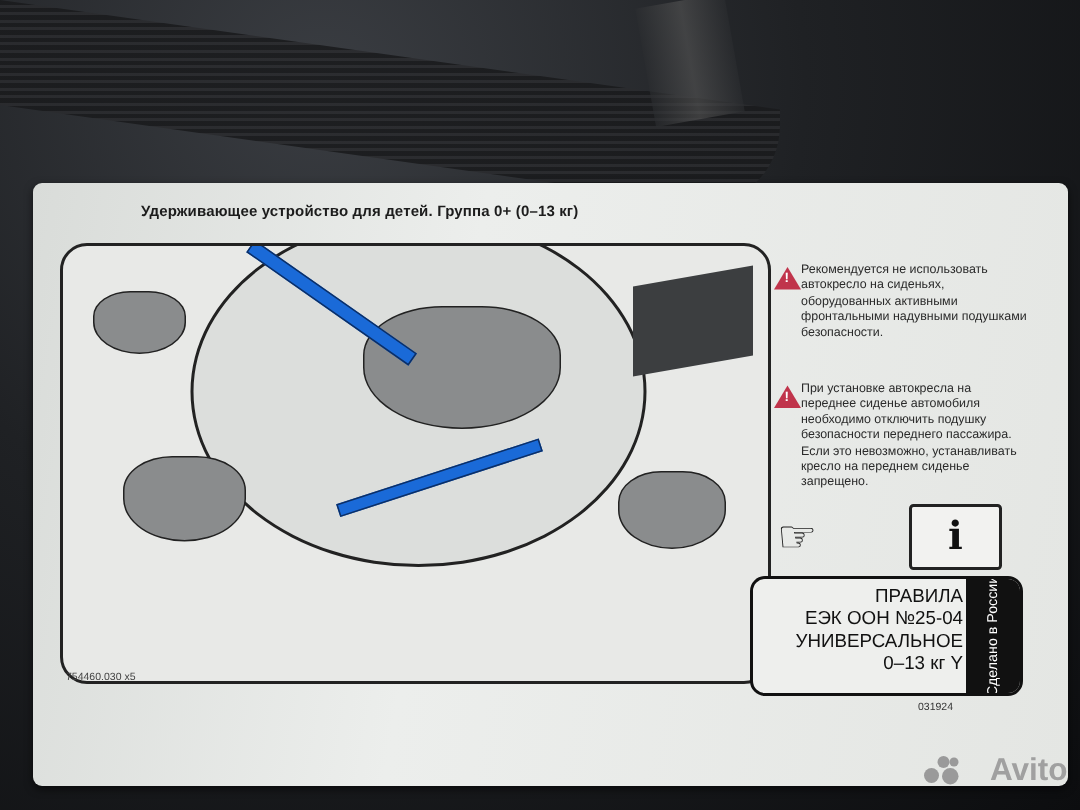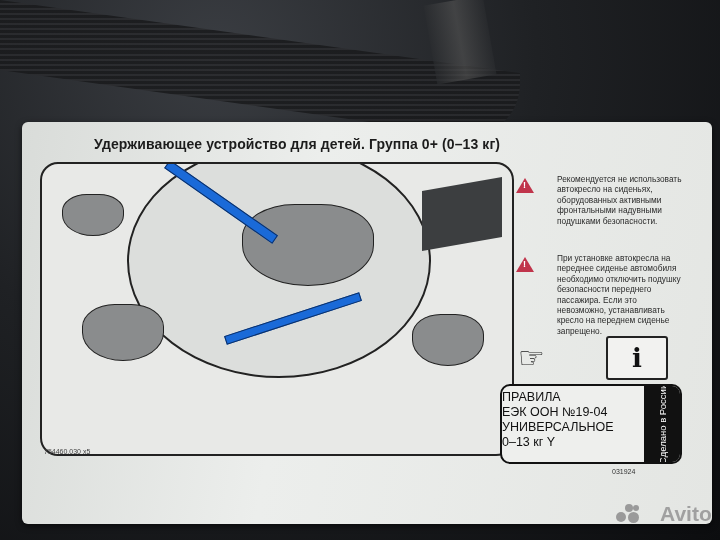--- a/index.html
+++ b/index.html
@@ -7,41 +7,41 @@
     background:radial-gradient(ellipse at 30% 10%,#3a3d42 0%,#1f2124 45%,#0c0d0f 100%);
     font-family:"Liberation Sans",sans-serif;}
   .strap{position:absolute;left:0;top:0;width:520px;height:70px;
     background:repeating-linear-gradient(172deg,#1a1b1d 0 3px,#2a2b2e 3px 5px);
     transform:skewY(8deg);transform-origin:left top;border-radius:0 0 60px 0;opacity:.9;}
   .buckle{position:absolute;left:430px;top:0;width:60px;height:80px;
     background:linear-gradient(90deg,#2b2d30,#555,#2b2d30);transform:rotate(-10deg);opacity:.6;}
   .label{position:absolute;left:22px;top:122px;width:690px;height:402px;
     background:linear-gradient(100deg,#d9dcd9,#eceeec 40%,#e4e6e3);
     border-radius:6px;box-shadow:0 2px 6px rgba(0,0,0,.6);}
-  .title{position:absolute;left:72px;top:14px;font-weight:bold;font-size:14px;
+  .title{position:absolute;left:72px;top:14px;font-weight:bold;font-size:10px;
     color:#1c1c1c;letter-spacing:.1px;white-space:nowrap;text-align:center;}
   .panel{position:absolute;left:18px;top:40px;width:470px;height:290px;
     border:2px solid #222;border-radius:18px;background:#e8e9e7;overflow:hidden;}
   .circle{position:absolute;left:85px;top:-20px;width:300px;height:230px;border-radius:50%;
     border:2px solid #222;background:#dcdedc;}
   .seat{position:absolute;border-radius:40% 40% 50% 50%;background:#8a8c8d;border:1.5px solid #222;}
   .belt{position:absolute;background:#1a6ad8;border:1px solid #0c2f66;}
   .warn{position:absolute;left:494px;width:170px;font-size:8.3px;line-height:10.4px;color:#2a2a2a;}
   .warn .tri{position:absolute;left:0;top:4px;width:0;height:0;
     border-left:9px solid transparent;border-right:9px solid transparent;border-bottom:15px solid #c0344b;}
   .warn .tri::after{content:"!";position:absolute;left:-2px;top:2px;color:#fff;font-size:9px;font-weight:bold;}
-  .warn .txt{margin-left:41px;}
+  .warn .txt{margin-left:18px;}
   .icons{position:absolute;left:496px;top:214px;width:170px;height:44px;}
   .hand{position:absolute;left:0;top:4px;font-size:30px;color:#222;}
   .book{position:absolute;left:88px;top:0;width:58px;height:40px;border:2px solid #222;
     border-radius:3px;background:#f2f2f0;text-align:center;font-family:"DejaVu Serif",serif;
     font-weight:bold;font-size:26px;line-height:40px;color:#111;}
   .approval{position:absolute;left:478px;top:262px;width:178px;height:76px;border:2px solid #111;
     border-radius:10px;overflow:hidden;background:#eeefed;}
-  .approval .lines{position:absolute;left:0;top:4px;width:140px;text-align:left;
+  .approval .lines{position:absolute;left:0;top:4px;width:140px;text-align:right;
     font-size:12.5px;line-height:15px;color:#111;}
   .approval .made{position:absolute;right:0;top:0;width:36px;height:100%;background:#111;}
   .approval .made span{position:absolute;left:50%;top:50%;transform:translate(-50%,-50%) rotate(-90deg);
     color:#fff;font-size:9.5px;line-height:11px;text-align:center;white-space:nowrap;}
   .code1{position:absolute;left:22px;top:326px;font-size:7px;color:#444;}
   .code2{position:absolute;left:590px;top:346px;font-size:7px;color:#333;}
   .avito{position:absolute;left:616px;top:502px;display:flex;align-items:center;gap:20px;}
   .dots{position:relative;width:24px;height:20px;}
   .dots i{position:absolute;border-radius:50%;background:#9a9a9a;}
   .avito span{color:#a0a0a0;font-size:21px;font-weight:bold;}
@@ -76,21 +76,21 @@
   </div>
 
   <div class="icons">
     <div class="hand">☞</div>
     <div class="book">i</div>
   </div>
 
   <div class="approval">
     <div class="lines">
       <div>ПРАВИЛА</div>
-      <div>ЕЭК ООН №19-04</div>
+      <div>ЕЭК ООН №25-04</div>
       <div>УНИВЕРСАЛЬНОЕ</div>
       <div>0–13 кг Y</div>
     </div>
     <div class="made">
         <span>Сделано в России</span>
       </div>
   </div>
 
   <div class="code1">754460.030 x5</div>
   <div class="code2">031924</div>

